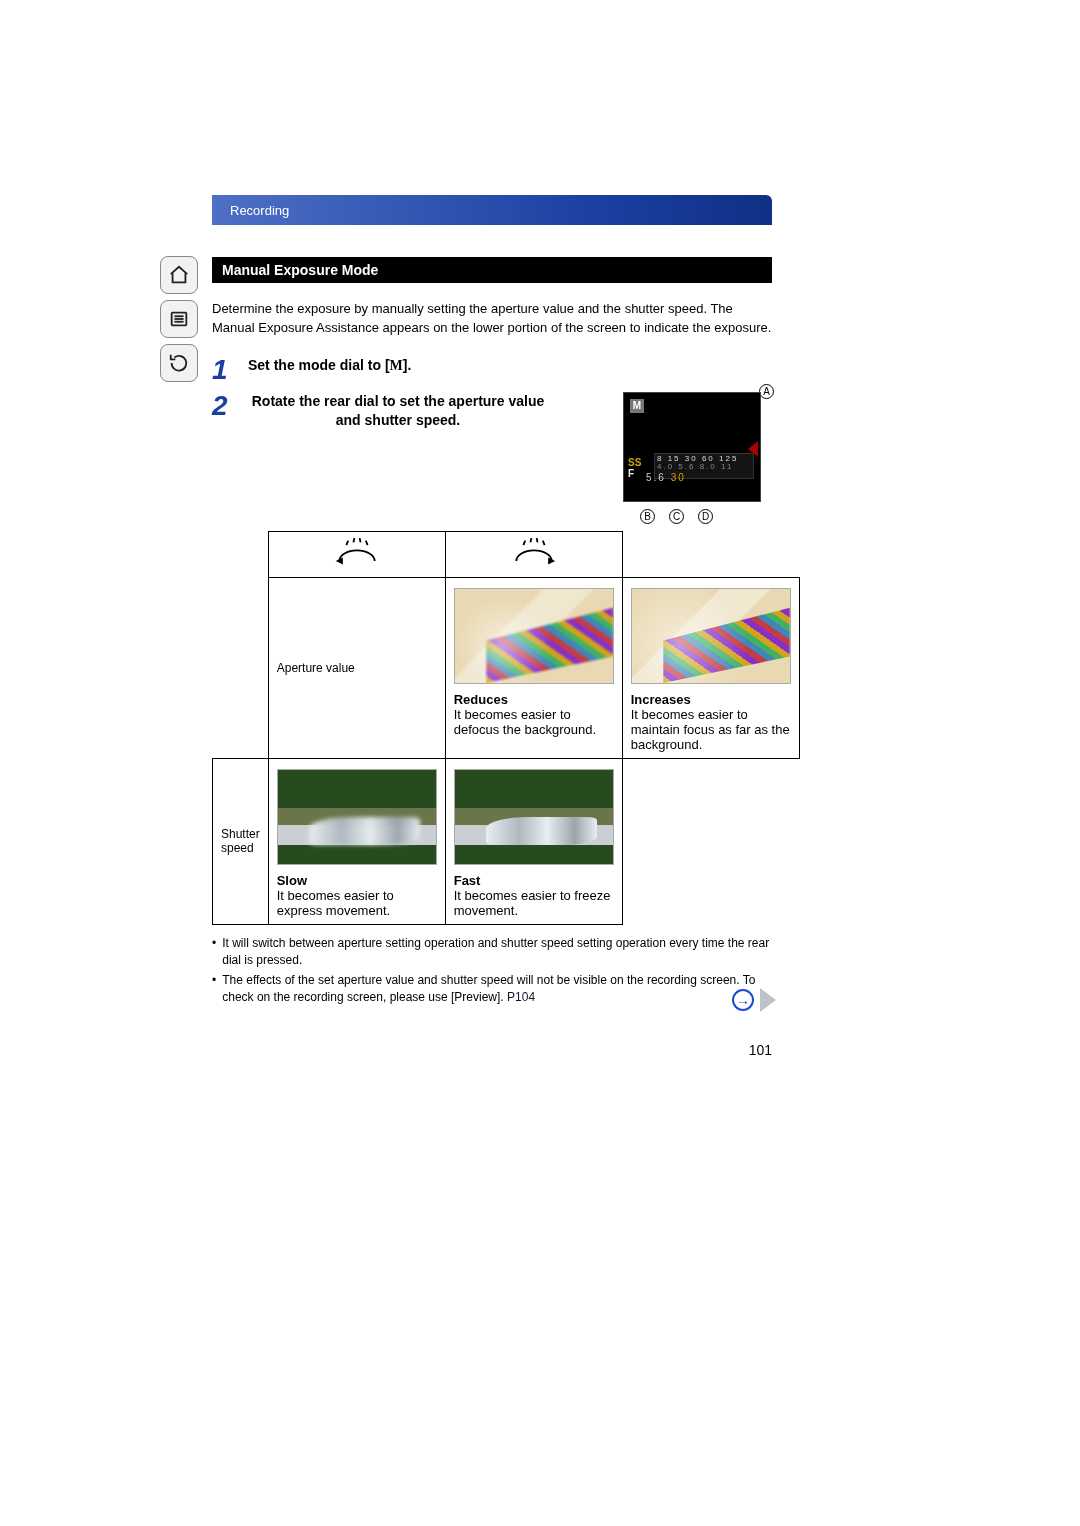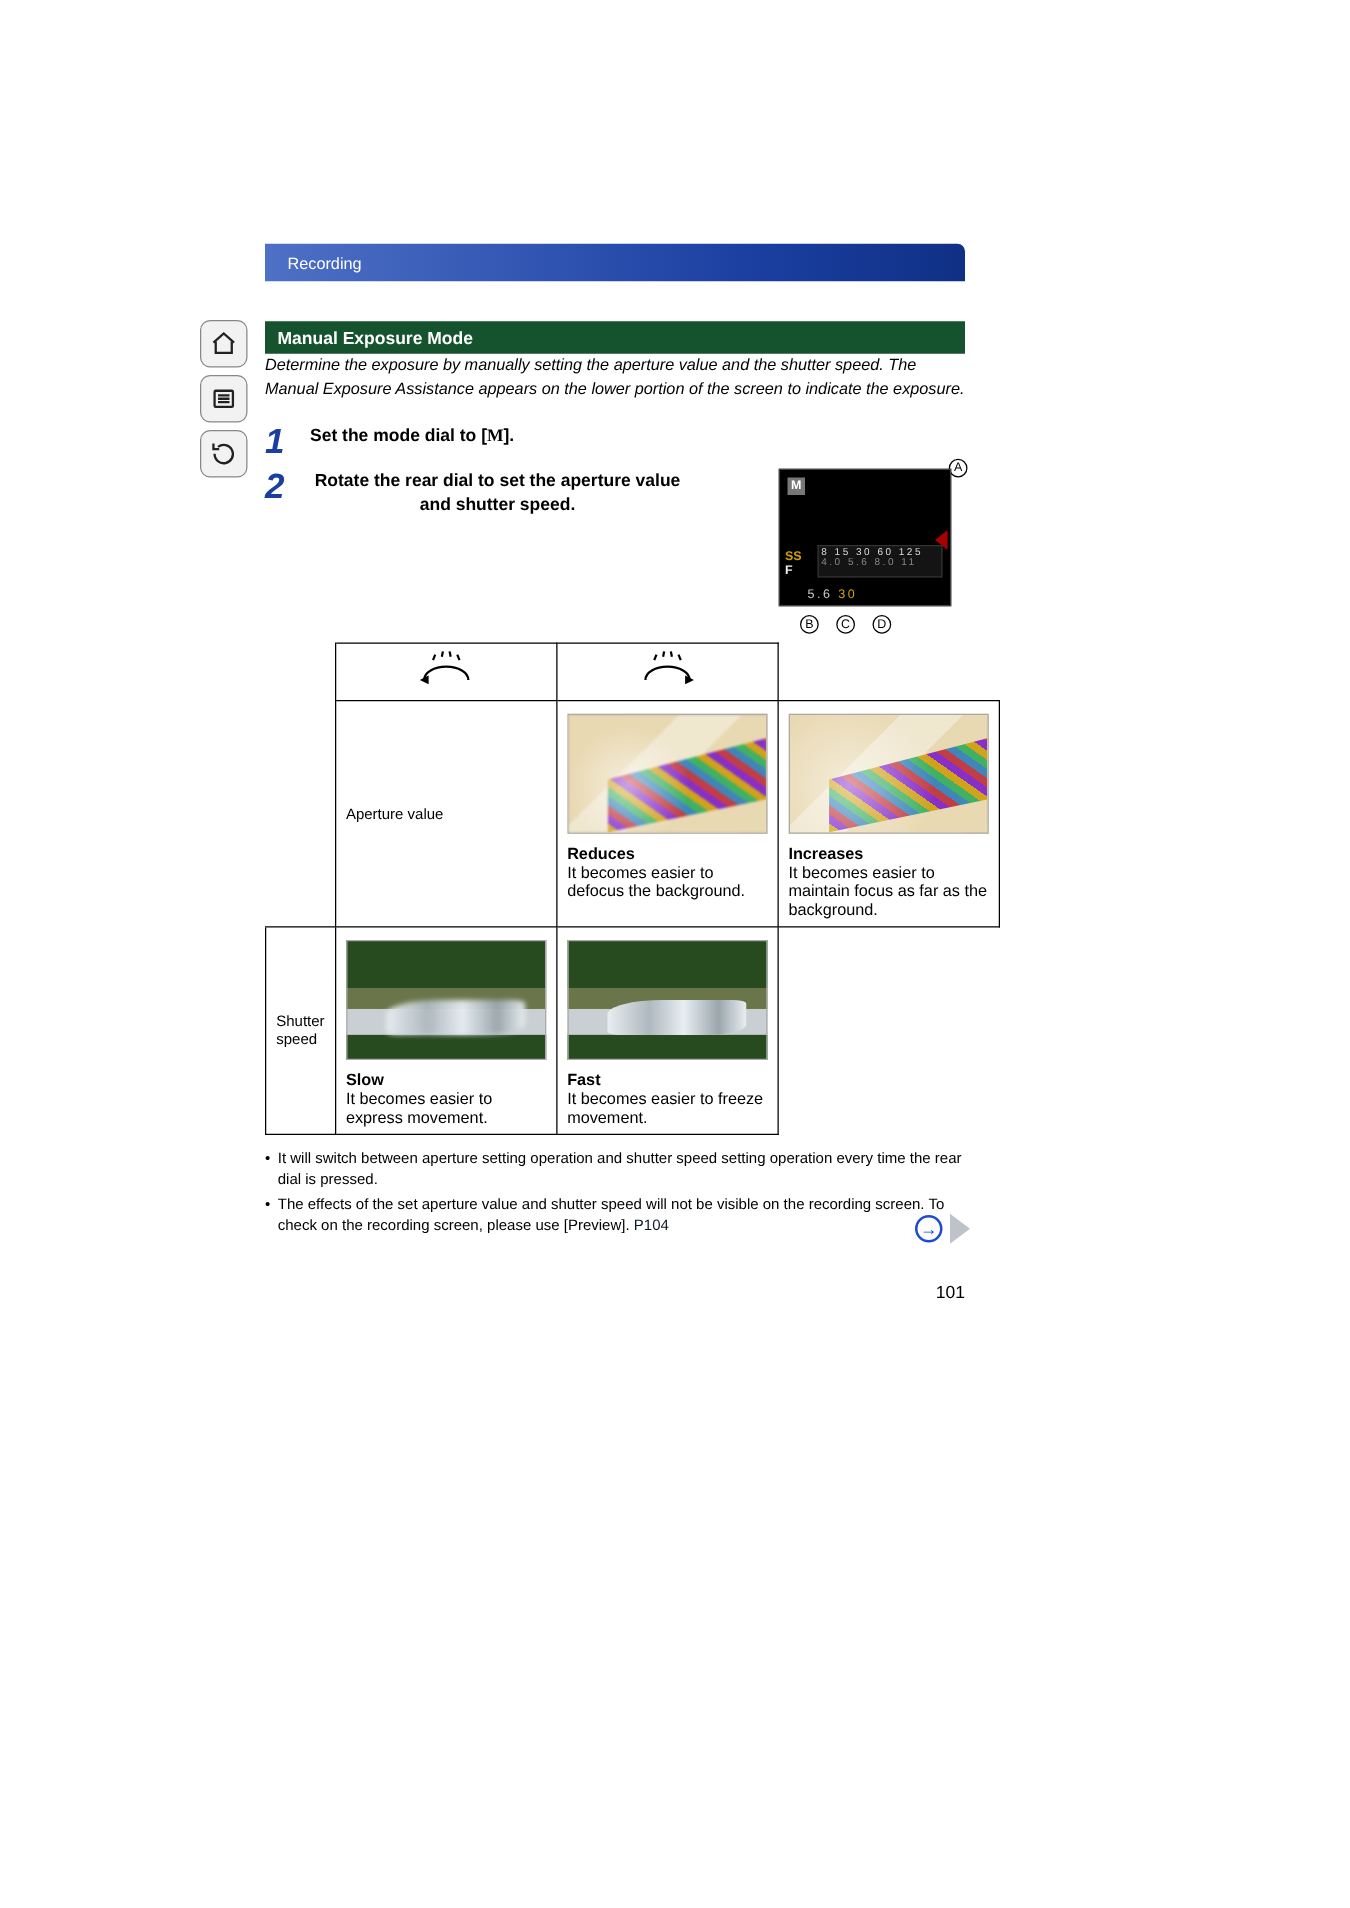--- a/index.html
+++ b/index.html
@@ -3,41 +3,41 @@
 <meta charset="utf-8">
 <style>
   * { box-sizing: border-box; margin: 0; padding: 0; }
   body { font-family: Arial, Helvetica, sans-serif; background: #fff; width: 1080px; height: 1526px; position: relative; color: #000; }
   .page { width: 780px; margin-left: 160px; margin-top: 195px; position: relative; }
   .sidebar { position: absolute; left: 160px; top: 256px; display: flex; flex-direction: column; gap: 6px; }
   .side-btn { width: 38px; height: 38px; border: 1px solid #888; border-radius: 8px; display:flex; align-items:center; justify-content:center; background:#f2f2f2; }
   .side-btn svg { width:22px; height:22px; stroke:#222; fill:none; stroke-width:2; }
   .content { margin-left: 52px; width: 560px; }
   .breadcrumb-bar { background: linear-gradient(to right, #4e70c6, #1a3fa1 70%, #103085); height:30px; border-top-right-radius:6px; display:flex; align-items:center; padding-left:18px; color:#fff; font-size:13px; }
-  .section-title-bar { background:#14532d; color:#fff; font-weight:bold; font-size:14px; padding:5px 10px; margin-top:32px; }
-  .intro { font-size:13px; line-height:1.45; margin-top:0;font-style:italic; }
+  .section-title-bar { background:#000000; color:#fff; font-weight:bold; font-size:14px; padding:5px 10px; margin-top:32px; }
+  .intro { font-size:13px; line-height:1.45; margin-top:17px; }
   .steps { margin-top:18px; }
   .step { display:flex; gap:14px; margin-bottom:8px; }
   .step-num { color:#1a3fa1; font-size:28px; font-weight:bold; font-style:italic; line-height:1; min-width:22px; }
   .step-body { flex:1; }
   .step-text { font-weight:bold; font-size:14px; line-height:1.4;text-align:center; }
   .m-label { font-family: serif; }
   .legend { font-size:12px; margin-top:14px; margin-left:2px; line-height:1.6; }
   .legend .circle { display:inline-flex; width:14px; height:14px; border:1px solid #000; border-radius:50%; align-items:center; justify-content:center; font-size:9px; margin-right:6px; }
   .screen-figure { position:absolute; right:0; top:130px; width:160px; }
   .lcd { width:138px; height:110px; background:#000; border:1px solid #444; position:relative; margin:0 auto; }
   .lcd .m-box { position:absolute; top:6px; left:6px; width:14px; height:14px; background:#777; color:#fff; font-size:10px; display:flex; align-items:center; justify-content:center; font-weight:bold; }
   .lcd .tri { position:absolute; right:2px; top:48px; width:0;height:0;border-top:8px solid transparent;border-bottom:8px solid transparent;border-right:10px solid #a00; }
   .lcd .scale { position:absolute; bottom:22px; left:30px; right:6px; height:26px; background:#141414; border:1px solid #333; font-size:8px; color:#bbb; padding:1px 2px; line-height:1.1; }
   .lcd .scale .r1{color:#ddd;letter-spacing:2px}
   .lcd .scale .r2{color:#888;letter-spacing:2px}
   .lcd .ssf { position:absolute; bottom:22px; left:4px; font-size:10px; line-height:1.1; }
   .lcd .ssf .ss{color:#d4a000;font-weight:bold}
   .lcd .ssf .f{color:#eee;font-weight:bold}
-  .lcd .foot { position:absolute; bottom:3px; left:22px; font-size:10px; color:#ccc; letter-spacing:2px; }
+  .lcd .foot { position:absolute; bottom:18px; left:22px; font-size:10px; color:#ccc; letter-spacing:2px; }
   .lcd .foot .h{color:#d4a000}
   .callout-a { position:absolute; top:-8px; right:-2px; }
   .callout-row { position:absolute; bottom:-22px; left:28px; display:flex; gap:14px; }
   .circ { display:inline-flex; width:15px; height:15px; border:1px solid #000; border-radius:50%; align-items:center; justify-content:center; font-size:10px; background:#fff; }
   table.effects { border-collapse:collapse; width:100%; margin-top:100px; font-size:13px; }
   table.effects td { border:1px solid #000; padding:6px 8px; vertical-align:top; }
   table.effects .rowlabel { width:110px; font-size:12px; vertical-align:middle; }
   .dial-cell { text-align:center; padding:10px 0 6px; }
   .dial-icon { display:inline-block; }
   .dial-icon svg{width:54px;height:30px}

